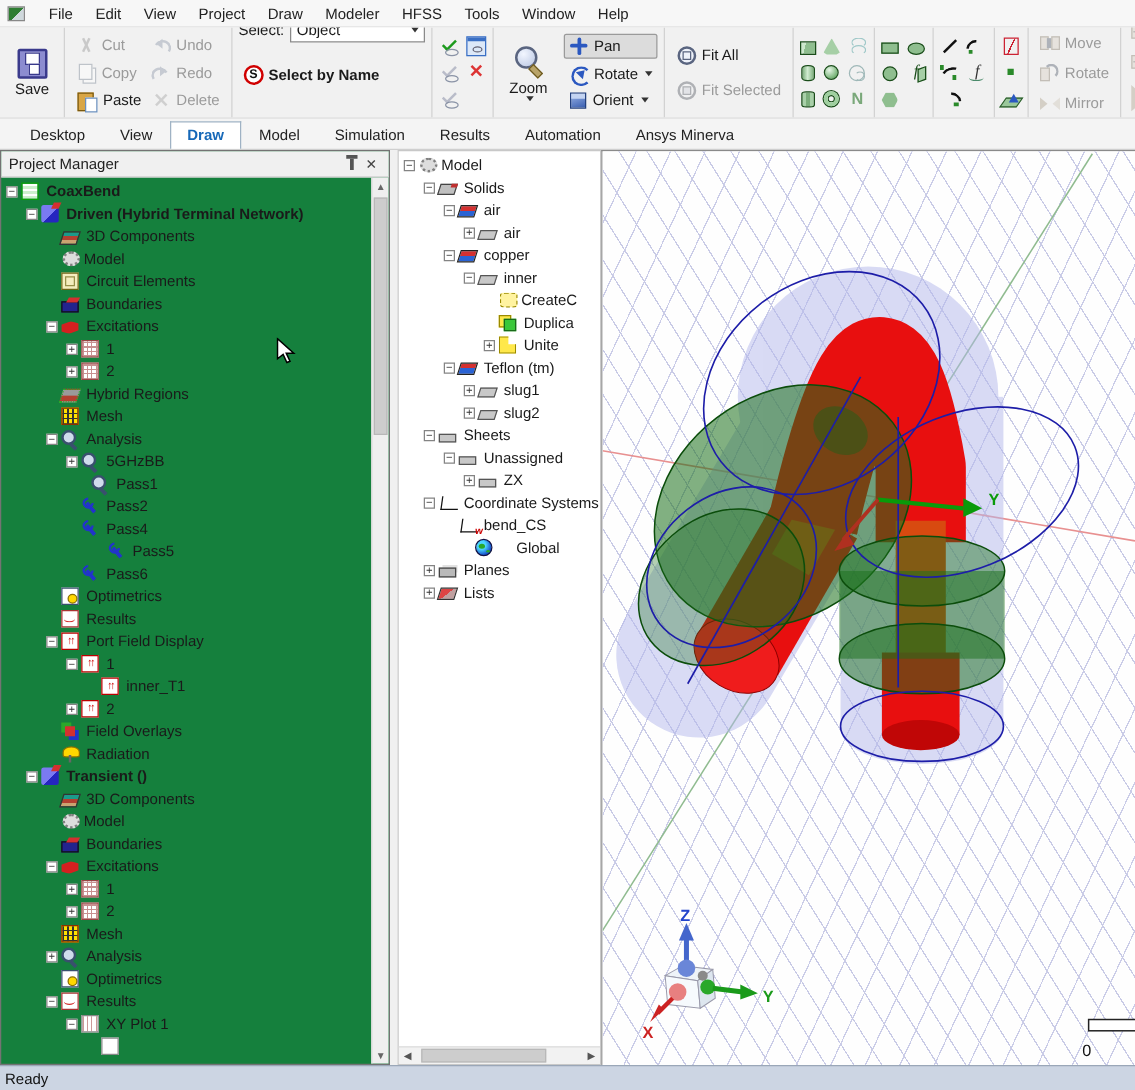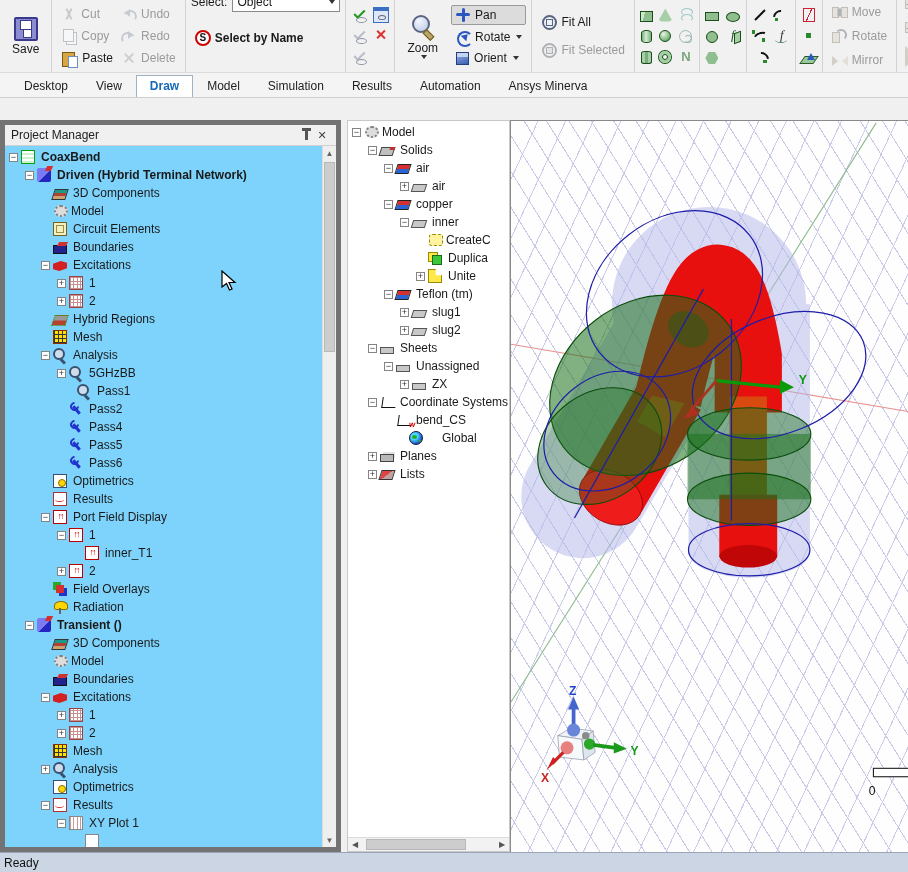--- a/index.html
+++ b/index.html
@@ -114,21 +114,21 @@
 
   .selectbox{display:flex;align-items:center;justify-content:space-between;width:108px;height:20px;border:1px solid #8a8a8a;background:#fff;padding:0 4px}
 
   
   .tabrow{height:25px;background:#f4f4f4;display:flex;align-items:flex-end;padding-left:10px;border-bottom:1px solid #cfcfcf}
   .rtab{padding:3px 13px 4px;color:#222;cursor:default;border:1px solid transparent;border-bottom:none}
   .rtab.active{background:#fff;color:#1668b8;border-color:#9fb2c4;font-weight:bold}
 
   
   .main{position:absolute;top:120px;left:0;right:0;bottom:20px;display:flex}
-  .pmpanel{width:341px;background:#7dd3fc;border:5px solid #737373;display:flex;flex-direction:column}
+  .pmpanel{width:312px;background:#15803d;border:1px solid #737373;display:flex;flex-direction:column}
   .pmheader{height:21px;background:#f0f0f0;border-bottom:1px solid #d0d0d0;display:flex;align-items:center;padding:0 6px;color:#222}
   .pmheader .title{flex:1}
   .hbtn{width:16px;height:16px;display:flex;align-items:center;justify-content:center;color:#444;font-size:11px}
   .pin{width:3px;height:9px;background:#555;position:relative;margin:0 6px}
   .pin:before{content:"";position:absolute;top:-3px;left:-3px;width:9px;height:3px;background:#555}
   .pmbody{flex:1;position:relative;overflow:hidden}
   .treewrap{position:absolute;inset:0 14px 0 0;overflow:hidden;padding-top:2px}
   .splitter{width:6px;background:#f0f0f0}
   .mtpanel{width:163px;background:#fff;border:1px solid #c8c8c8;position:relative;overflow:hidden}
   .mtwrap{position:absolute;inset:2px 0 14px 0;overflow:hidden}
@@ -207,20 +207,24 @@
   .statusbar{position:absolute;left:0;right:0;bottom:0;height:20px;background:#ccd5e3;border-top:1px solid #9aa7b8;display:flex;align-items:center;padding:0 4px;color:#111}
 
   
   .cursor{position:absolute;left:221px;top:270px;z-index:50;pointer-events:none}
 </style>
 </head>
 <body>
 
 <div class="app">
 
+  <div class="menubar">
+    <span class="appicon"></span>
+    <span id="menu-items"><span class="menu-item">File</span><span class="menu-item">Edit</span><span class="menu-item">View</span><span class="menu-item">Project</span><span class="menu-item">Draw</span><span class="menu-item">Modeler</span><span class="menu-item">HFSS</span><span class="menu-item">Tools</span><span class="menu-item">Window</span><span class="menu-item">Help</span></span>
+  </div>
 
   <div class="toolbar">
 
     <div class="tgroup">
       <div class="tbtn big">
         <span class="ic ic-save"></span>
         <span>Save</span>
       </div>
     </div>
 
@@ -494,21 +498,21 @@
             <div class="trow" style="padding-left: 52px;">
               <span class="expander none"></span>
               <span class="ticon i-wrench"></span>
               <span class="lbl">Pass2</span>
             </div>
             <div class="trow" style="padding-left: 52px;">
               <span class="expander none"></span>
               <span class="ticon i-wrench"></span>
               <span class="lbl">Pass4</span>
             </div>
-            <div class="trow" style="padding-left: 52px;">
+            <div class="trow" style="padding-left: 73px;">
               <span class="expander none"></span>
               <span class="ticon i-wrench"></span>
               <span class="lbl">Pass5</span>
             </div>
             <div class="trow" style="padding-left: 52px;">
               <span class="expander none"></span>
               <span class="ticon i-wrench"></span>
               <span class="lbl">Pass6</span>
             </div>
             <div class="trow" style="padding-left: 36px;">

